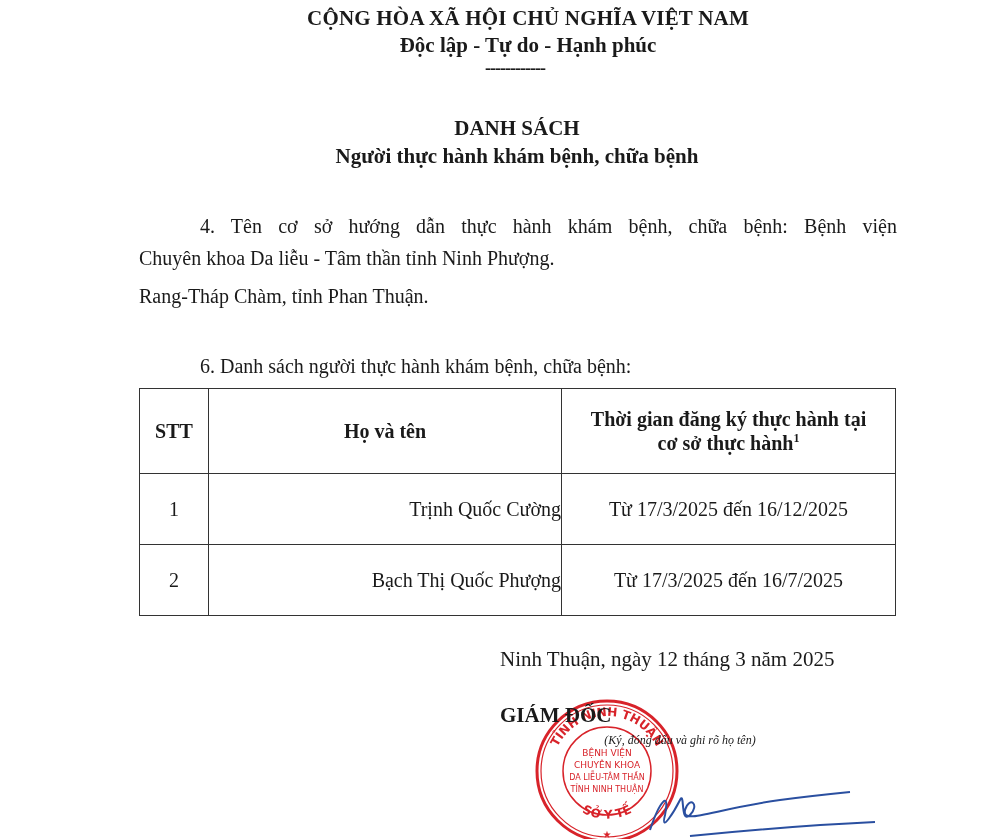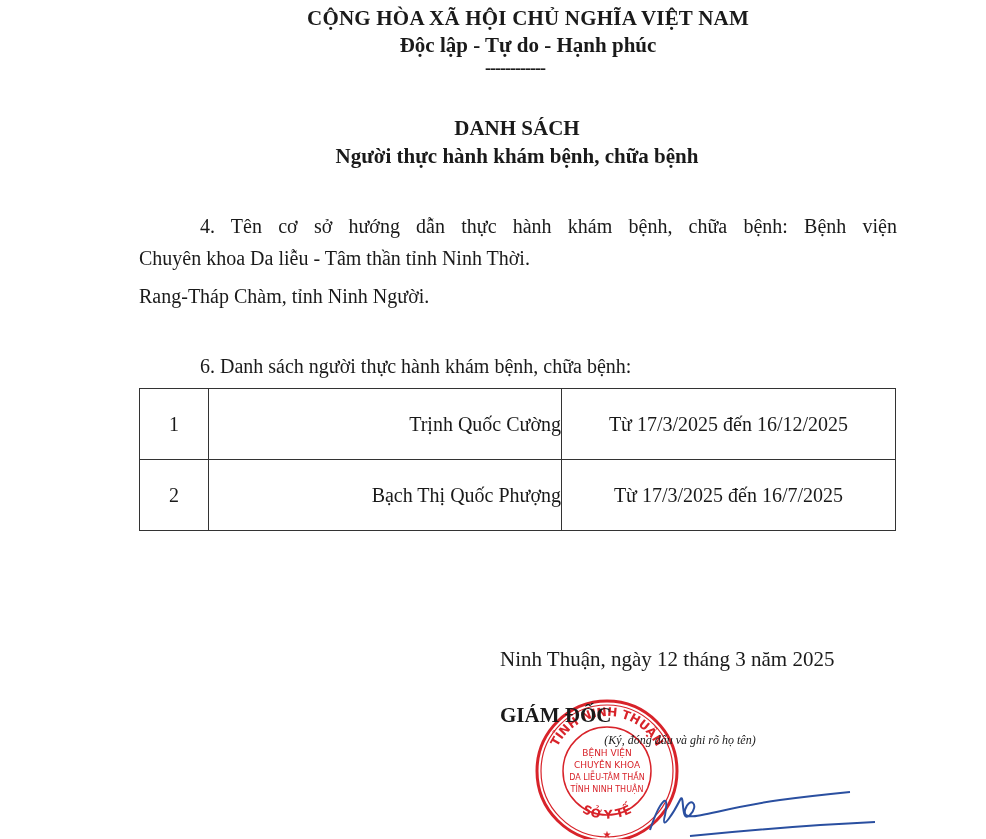--- a/index.html
+++ b/index.html
@@ -39,29 +39,37 @@
 
 <div class="abs hdr1">CỘNG HÒA XÃ HỘI CHỦ NGHĨA VIỆT NAM</div>
 <div class="abs hdr2">Độc lập - Tự do - Hạnh phúc</div>
 <div class="abs dash">------------</div>
 
 <div class="abs title1">DANH SÁCH</div>
 <div class="abs title2">Người thực hành khám bệnh, chữa bệnh</div>
 
 <div class="abs para p1">
   <div class="indent justify-line">4. Tên cơ sở hướng dẫn thực hành khám bệnh, chữa bệnh: Bệnh viện</div>
-  <div>Chuyên khoa Da liễu - Tâm thần tỉnh Ninh Thời.</div>
+  <div>Chuyên khoa Da liễu - Tâm thần tỉnh Ninh Phượng.</div>
 </div>
 <div class="abs para p2">
-  <div>Rang-Tháp Chàm, tỉnh Ninh Người.</div>
+  <div>Rang-Tháp Chàm, tỉnh Phan Thuận.</div>
 </div>
 <div class="abs para p3">6. Danh sách người thực hành khám bệnh, chữa bệnh:</div>
 
 <table class="list">
   <tbody>
+      <tr>
+    <th class="c-stt">STT</th>
+    <th class="c-name">Họ và tên</th>
+    <th class="c-time">
+      <div>Thời gian đăng ký thực hành tại</div>
+      <div><span>cơ sở thực hành</span><sup>1</sup></div>
+    </th>
+  </tr>
   <tr>
     <td class="c-stt">1</td>
     <td class="c-name">Trịnh Quốc Cường</td>
     <td class="c-time">Từ 17/3/2025 đến 16/12/2025</td>
   </tr>
   <tr>
     <td class="c-stt">2</td>
     <td class="c-name">Bạch Thị Quốc Phượng</td>
     <td class="c-time">Từ 17/3/2025 đến 16/7/2025</td>
   </tr>

